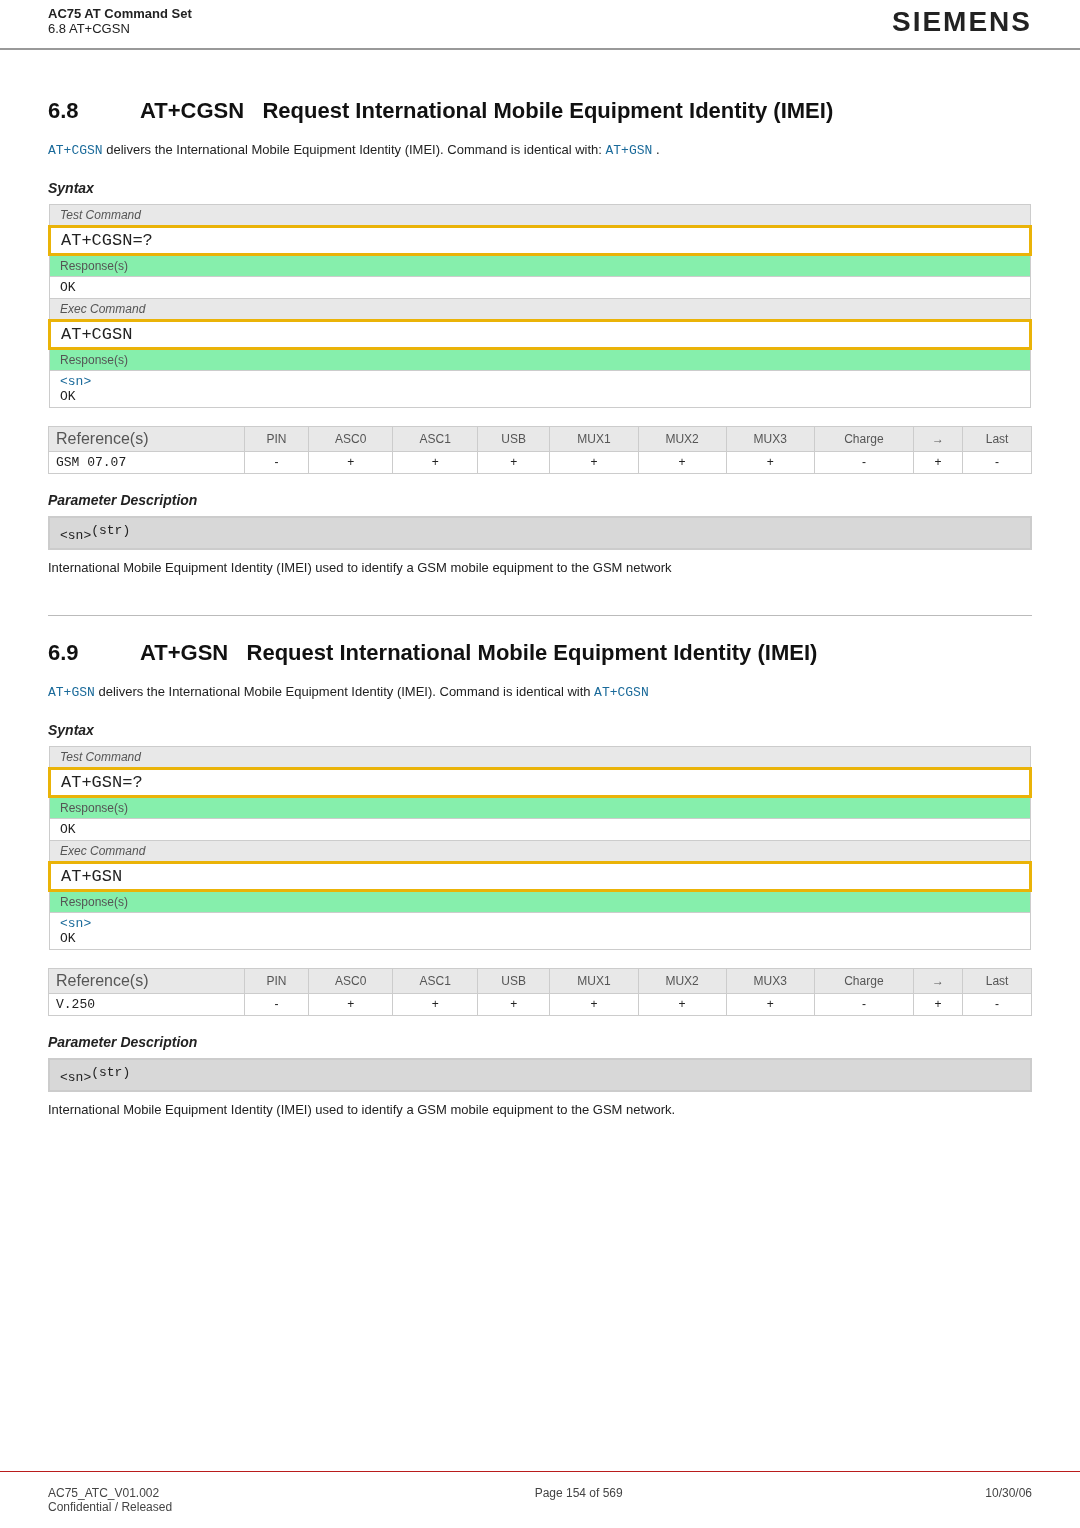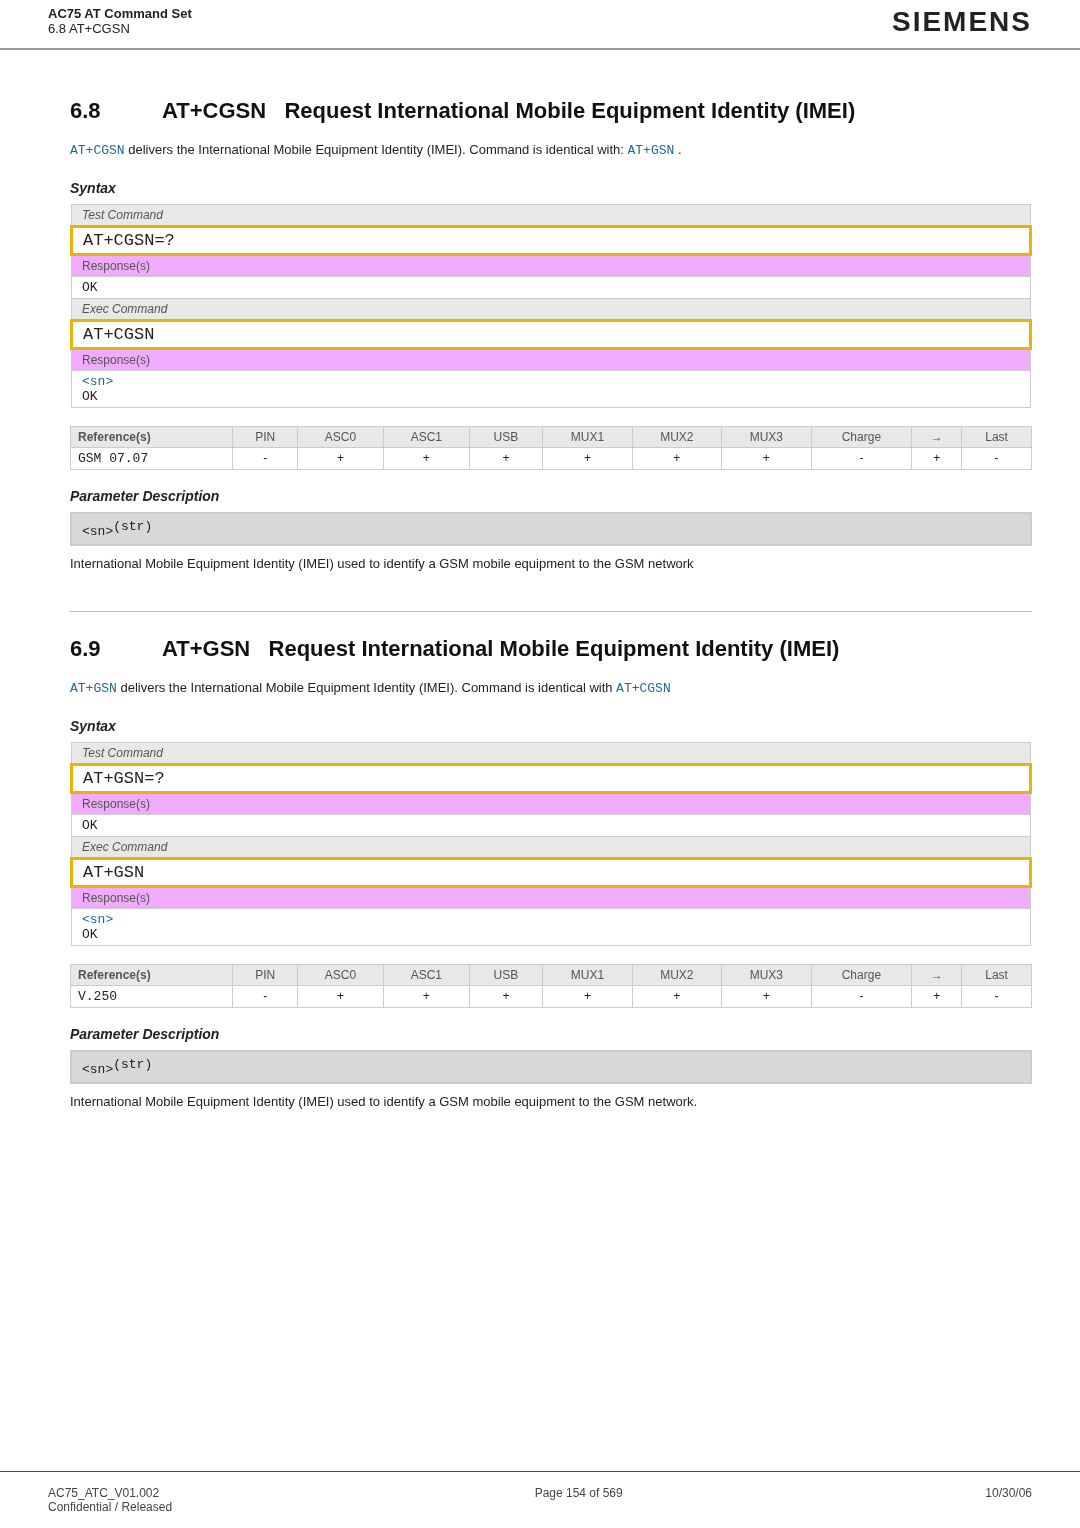--- a/index.html
+++ b/index.html
@@ -37,21 +37,21 @@
     }
     .siemens-logo {
       font-size: 28px;
       font-weight: bold;
       letter-spacing: 2px;
       color: #222;
     }
 
     
     .content {
-      padding: 24px 48px 80px 70px;
+      padding: 24px 48px 80px 48px;
     }
 
     
     .section-heading {
       display: flex;
       gap: 32px;
       align-items: baseline;
       margin-bottom: 16px;
       margin-top: 24px;
     }
@@ -109,21 +109,21 @@
       font-style: italic;
     }
     .syntax-table .row-cmd {
       background: #fff;
       font-family: 'Courier New', monospace;
       font-size: 17px;
       padding: 3px 10px;
       border: 3px solid #eab308;
     }
     .syntax-table .row-response-label {
-      background: #f0abfc;
+      background: #86efac;
       color: #555;
       font-size: 12px;
       padding: 3px 10px;
       border: 1px solid #ccc;
     }
     .syntax-table .row-response-val {
       background: #fff;
       font-family: 'Courier New', monospace;
       font-size: 13px;
       padding: 3px 10px;
@@ -152,22 +152,21 @@
       font-size: 13px;
       background: #fff;
     }
     .ref-table .val-cell {
       text-align: center;
       background: #fff;
     }
     .ref-table .label-cell {
       background: #e8e8e8;
       color: #555;
-      font-size: 12px;
-      font-weight: bold;
+      font-size: 16px;
     }
 
     
     .param-desc-heading {
       font-style: italic;
       font-weight: bold;
       font-size: 14px;
       margin-bottom: 8px;
       margin-top: 18px;
     }

